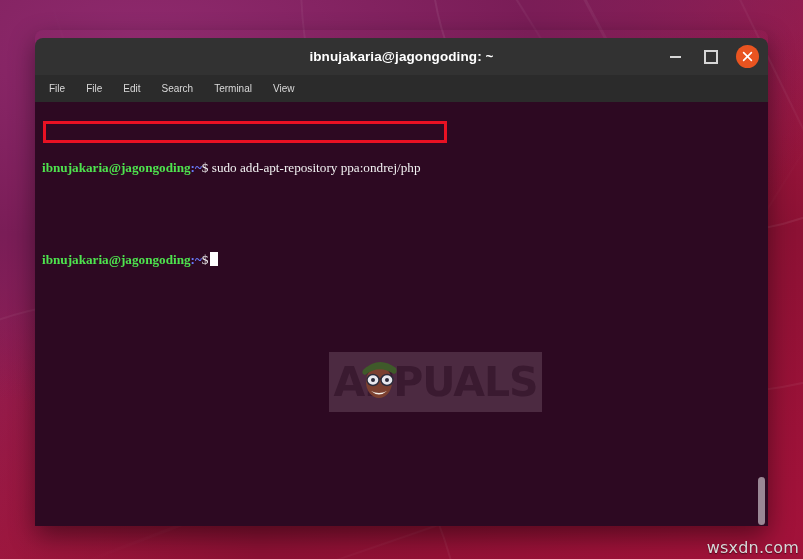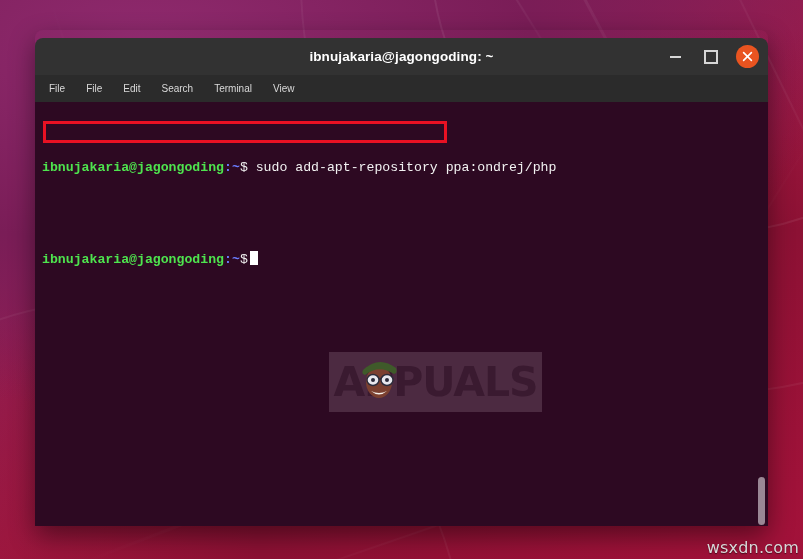--- a/index.html
+++ b/index.html
@@ -122,21 +122,21 @@
     position: relative;
     height: 432px;
     background: #2d0922;
     overflow: hidden;
   }
   .term-text {
     position: absolute;
     left: 7px;
     top: 2px;
     right: 0;
-    font-family: Liberation Mono, monospace;
+    font-family: Liberation Serif, serif;
     font-size: 13.2px;
     line-height: 18.4px;
     white-space: pre;
     letter-spacing: 0px;
   }
   .ln { display: block; height: 18.4px; }
   .c-green  { color: #4ee44e; font-weight: bold; }
   .c-blue   { color: #6a7cff; font-weight: bold; }
   .c-white  { color: #f2f2f2; }
   .cursor-block {

